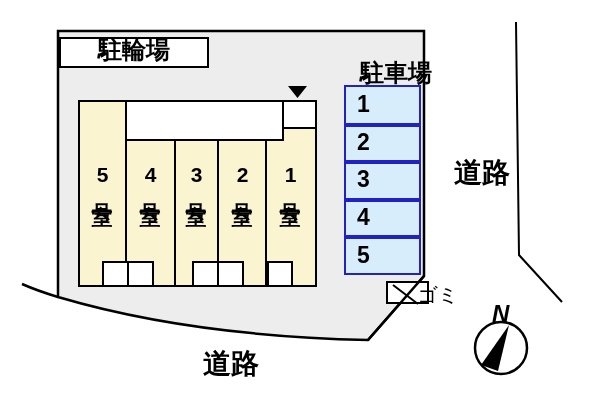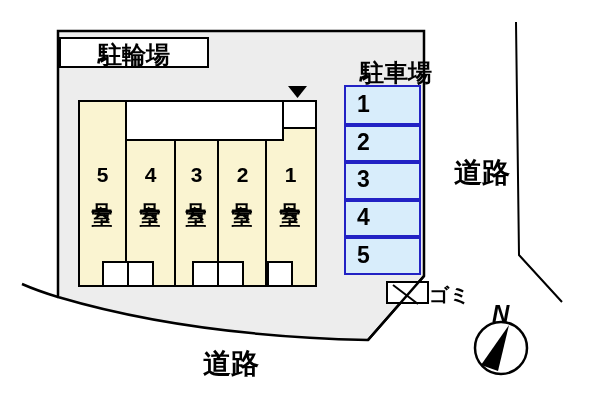--- a/index.html
+++ b/index.html
@@ -3,41 +3,41 @@
 <meta charset="utf-8">
 <style>
   html,body{margin:0;padding:0;background:#ffffff;}
   body{font-family:"Liberation Sans","DejaVu Sans",sans-serif;color:#000;}
   #stage{position:relative;width:600px;height:400px;background:#fff;overflow:hidden;}
   #bg{position:absolute;left:0;top:0;width:600px;height:400px;}
   .abs{position:absolute;}
   .lbl{font-weight:bold;color:#000;white-space:nowrap;padding-left:19px;}
   
   .bike-box{left:59px;top:37px;width:150px;height:31px;background:#fff;border:2.5px solid #000;
-            box-sizing:border-box;display:flex;align-items:flex-start;justify-content:center;
+            box-sizing:border-box;display:flex;align-items:flex-end;justify-content:center;
             font-size:24px;font-weight:bold;}
   
   .car-lbl{left:341px;top:57px;font-size:24px;}
   
   .room-lbl{top:163px;width:24px;writing-mode:vertical-rl;text-orientation:upright;
             font-size:21px;font-weight:bold;line-height:24px;letter-spacing:1px;text-align:left;}
   .r5{left:90px;} .r4{left:138px;} .r3{left:184px;} .r2{left:230px;} .r1{left:278px;}
   
   .park{left:344px;top:85px;width:77px;height:190px;display:flex;flex-direction:column;
         box-sizing:border-box;}
   .space{flex:1;background:#D8EDFB;border:2px solid #2222C4;box-sizing:border-box;
          display:flex;align-items:center;padding-left:11px;font-size:23px;font-weight:bold;}
   .space + .space{border-top-width:0;}
   .space:nth-child(n+2){box-shadow:inset 0 2px 0 #2222C4;}
   
   .road-r{left:435px;top:154px;font-size:28px;}
   .road-b{left:184px;top:345px;font-size:28px;}
   
-  .garbage{left:406px;top:284px;width:64px;font-size:20px;font-weight:bold;line-height:22px;
-           text-align:right;}
+  .garbage{left:406px;top:284px;width:64px;font-size:20px;font-weight:normal;line-height:22px;
+           text-align:center;}
   
   .north{left:492px;top:300px;font-size:24px;font-weight:bold;font-style:italic;}
 </style>
 </head>
 <body>
 
 <div id="stage">
 
   <svg id="bg" viewBox="0 0 600 400">
 

